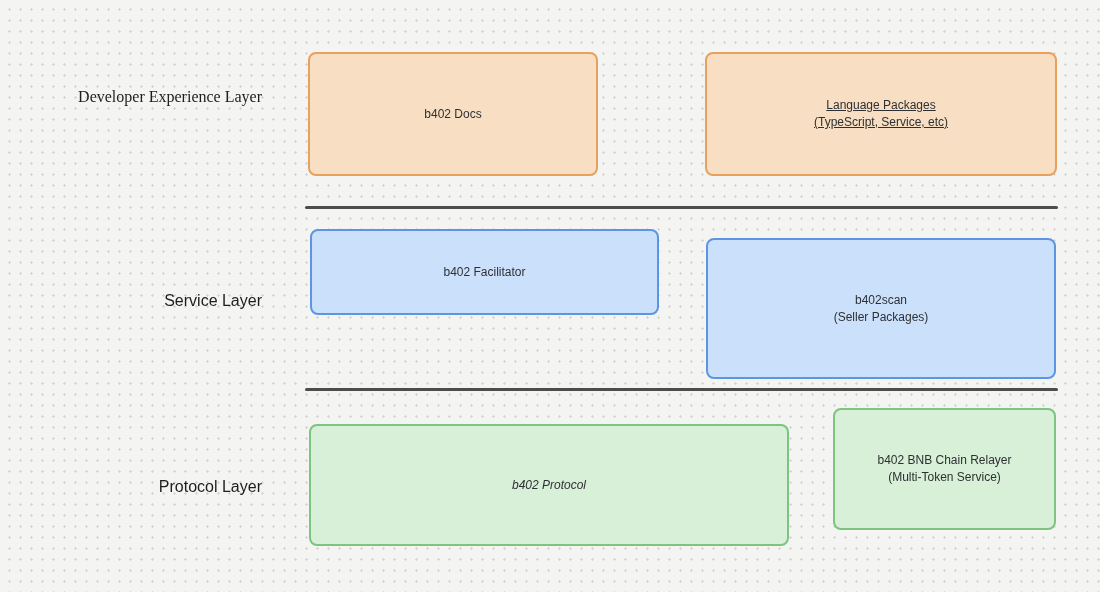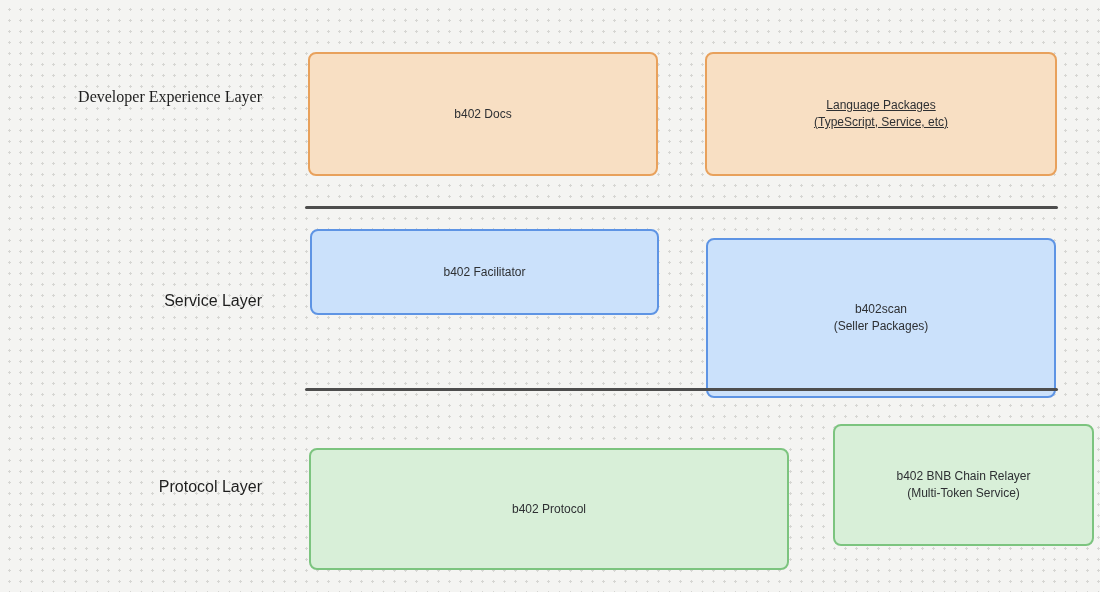--- a/index.html
+++ b/index.html
@@ -47,26 +47,26 @@
     line-height: 17px;
     color: #2e3033;
     padding: 4px 10px;
   }
   .node-line { min-height: 0; }
 
   .node-orange { background: #f8dfc3; border-color: #e8a15c; }
   .node-blue   { background: #cbe1fb; border-color: #5e94e4; }
   .node-green  { background: #d8efd8; border-color: #7cc47f; }
 
-  .node-docs        { left: 308px; top: 52px;  width: 350px; height: 124px; }
+  .node-docs        { left: 308px; top: 52px;  width: 290px; height: 124px; }
   .node-langpkg     { left: 705px; top: 52px;  width: 352px; height: 124px; text-decoration: underline; }
   .node-facilitator { left: 310px; top: 229px; width: 349px; height: 86px; }
-  .node-scan        { left: 706px; top: 238px; width: 350px; height: 160px; }
-  .node-protocol    { left: 309px; top: 448px; width: 480px; height: 122px; }
-  .node-relayer     { left: 833px; top: 424px; width: 261px; height: 122px; }
+  .node-scan        { left: 706px; top: 238px; width: 350px; height: 141px; }
+  .node-protocol    { left: 309px; top: 424px; width: 480px; height: 122px; font-style: italic; }
+  .node-relayer     { left: 833px; top: 408px; width: 223px; height: 122px; }
 
   .divider {
     position: absolute;
     left: 305px;
     width: 753px;
     height: 3px;
     border-radius: 2px;
     background: #4d4d4d;
   }
   .divider-1 { top: 206px; }

